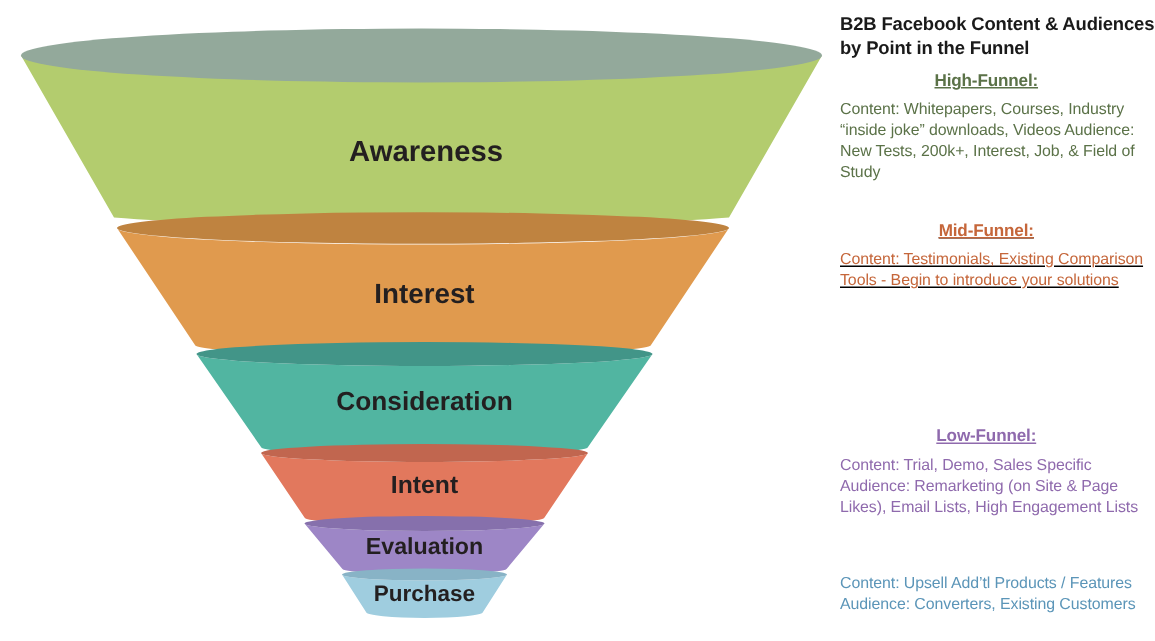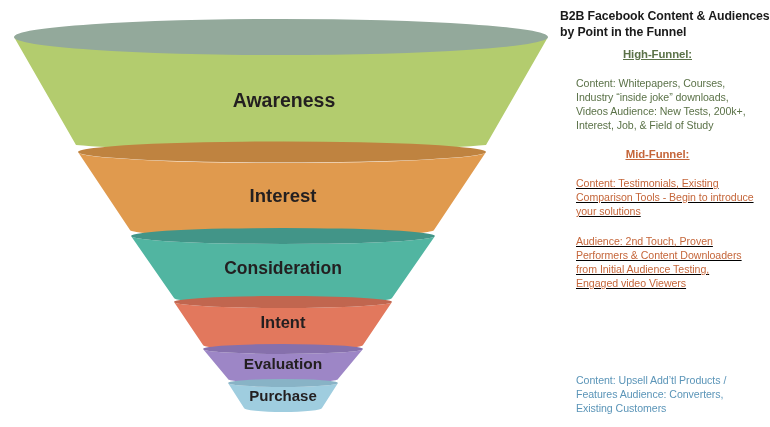--- a/index.html
+++ b/index.html
@@ -66,39 +66,39 @@
     font-weight: bold;
     text-decoration: underline;
     text-align: center;
     margin: 0 0 6px 0;
     letter-spacing: -0.1px;
   }
   .section-heading.left-pad { padding-right: 11px; }
   .section-body {
     font-size: 10.6px;
     line-height: 1.33;
-    margin: 16px;
+    margin: 0;
     padding-left: 4px;
     letter-spacing: -0.05px;
   }
   .section-body + .section-body { margin-top: 7px; }
 
   #section-high { top: 48px; }
   #section-high .section-heading,
   #section-high .section-body { color: #5b7248; }
 
   #section-mid { top: 148px; text-decoration: underline; }
   #section-mid .section-heading,
   #section-mid .section-body { color: #c5663a; }
 
   #section-low { top: 285px; }
   #section-low .section-heading,
   #section-low .section-body { color: #8f6aad; }
 
-  #section-customer { top: 357px; }
+  #section-customer { top: 382px; }
   #section-customer .section-body { color: #5b95b8; }
 </style>
 </head>
 <body>
 
 <div id="funnel-diagram">
   <svg id="funnel-svg" viewBox="0 0 560 427" xmlns="http://www.w3.org/2000/svg">
 
     <g>
 
@@ -152,21 +152,24 @@
 
   <div class="funnel-section" id="section-high">
     <div class="section-heading left-pad">High-Funnel:</div>
     <div class="section-body">Content: Whitepapers, Courses, Industry “inside joke” downloads, Videos
 Audience: New Tests, 200k+, Interest, Job, &amp; Field of Study</div>
   </div>
 
   <div class="funnel-section" id="section-mid">
     <div class="section-heading left-pad">Mid-Funnel:</div>
     <div class="section-body">Content:  Testimonials, Existing Comparison Tools - Begin to introduce your solutions</div>
-    <div class="section-body">Audience: 2nd Touch, Proven Performers &amp; Content Downloaders from Initial Audience Testing, Engaged video Viewers</div>
   </div>
 
+  <div class="funnel-section" id="section-low">
+    <div class="section-heading left-pad">Low-Funnel:</div>
+    <div class="section-body">Content: Trial, Demo, Sales Specific Audience: Remarketing (on Site &amp; Page Likes), Email Lists, High Engagement Lists</div>
+  </div>
 
   <div class="funnel-section" id="section-customer">
     <div class="section-body">Content: Upsell Add’tl Products / Features Audience: Converters, Existing Customers</div>
   </div>
 
 </div>
 
 </body></html>

